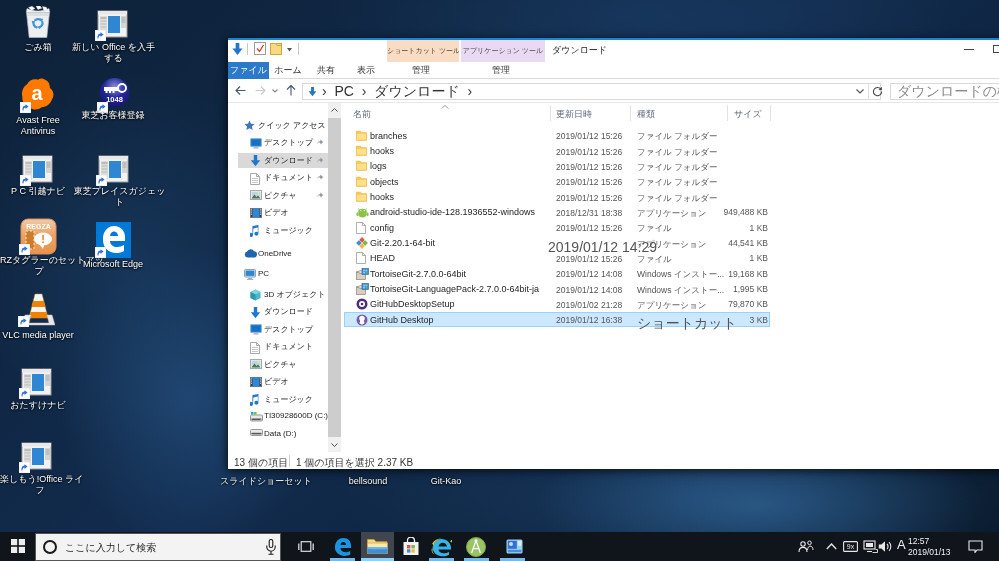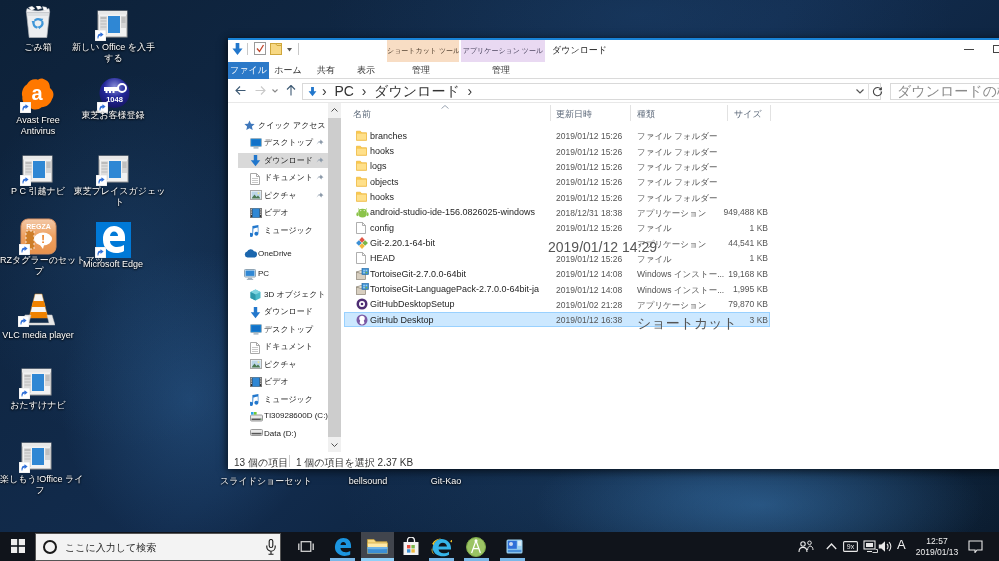--- a/index.html
+++ b/index.html
@@ -513,21 +513,21 @@
           <ellipse cx="6.5" cy="8" rx="4.2" ry="3.4"></ellipse>
           <path d="M3.2 4.5 L2 2.6 l0.5 -0.3 L3.8 4.1 Z M9.8 4.5 L11 2.6 l-0.5 -0.3 L9.2 4.1 Z"></path>
           <ellipse cx="6.5" cy="5.4" rx="4.2" ry="2.6"></ellipse>
           <ellipse cx="1.4" cy="8.2" rx="1" ry="2"></ellipse>
           <ellipse cx="11.6" cy="8.2" rx="1" ry="2"></ellipse>
         </g>
         <circle cx="4.8" cy="4.6" r="0.55" fill="#fff"></circle>
         <circle cx="8.2" cy="4.6" r="0.55" fill="#fff"></circle>
       </svg>
     </div>
-<div class="frow" style="left:142px;top:169.4px">android-studio-ide-156.0826025-windows</div>
+<div class="frow" style="left:142px;top:169.4px">android-studio-ide-128.1936552-windows</div>
 <div class="frow" style="left:328px;top:169.9px;color:#555;font-size:8.5px">2018/12/31 18:38</div>
 <div class="frow" style="left:409px;top:169.9px;color:#555;font-size:8.5px">アプリケーション</div>
 <div class="frow" style="left:440px;top:169.4px;width:100px;text-align:right;color:#555;font-size:8.5px">949,488 KB</div>
 <div class="abs" style="left:128px;top:183.7px">
       <svg width="10" height="12" viewBox="0 0 10 12">
         <path d="M0.5 0.5 h6 l3 3 v8 h-9 Z" fill="#fff" stroke="#9a9a9a" stroke-width="0.8"></path>
         <path d="M6.5 0.5 v3 h3" fill="none" stroke="#9a9a9a" stroke-width="0.8"></path>
       </svg>
     </div>
 <div class="frow" style="left:142px;top:184.7px">config</div>
@@ -694,15 +694,15 @@
     <rect x="1" y="1" width="11" height="8" fill="none" stroke="#e8e8e8" stroke-width="1.1"></rect>
     <rect x="3" y="3" width="7" height="4" fill="#e8e8e8"></rect>
     <path d="M4 11.5 h5" stroke="#e8e8e8" stroke-width="1.1"></path>
     <path d="M12.5 9.5 h2 v3 h-5" fill="#10141b" stroke="#e8e8e8" stroke-width="0.9"></path>
   </svg>
 <svg class="abs" style="left:878px;top:540px" width="14" height="13" viewBox="0 0 14 13">
     <path d="M0.8 4.5 h2.6 L7 1.2 V11.8 L3.4 8.5 H0.8 Z" fill="#e8e8e8"></path>
     <path d="M9 4 a3.5 3.5 0 0 1 0 5 M11 2.2 a6 6 0 0 1 0 8.6" fill="none" stroke="#e8e8e8" stroke-width="1.1"></path>
   </svg>
 <div class="abs" style="left:897px;top:537px;font-size:13px;color:#f0f0f0">A</div>
-<div class="abs" style="left:908px;top:536px;width:58px;text-align:center;font-size:8.5px;color:#f0f0f0;line-height:11px">12:57<br>2019/01/13</div>
+<div class="abs" style="left:908px;top:536px;width:58px;text-align:left;font-size:8.5px;color:#f0f0f0;line-height:11px">12:57<br>2019/01/13</div>
 <svg class="abs" style="left:968px;top:540px" width="15" height="13" viewBox="0 0 15 13">
     <path d="M1 1 H14 V10 H9 L7 12.5 V10 H1 Z" fill="none" stroke="#e8e8e8" stroke-width="1.1"></path>
   </svg>
 </body></html>

